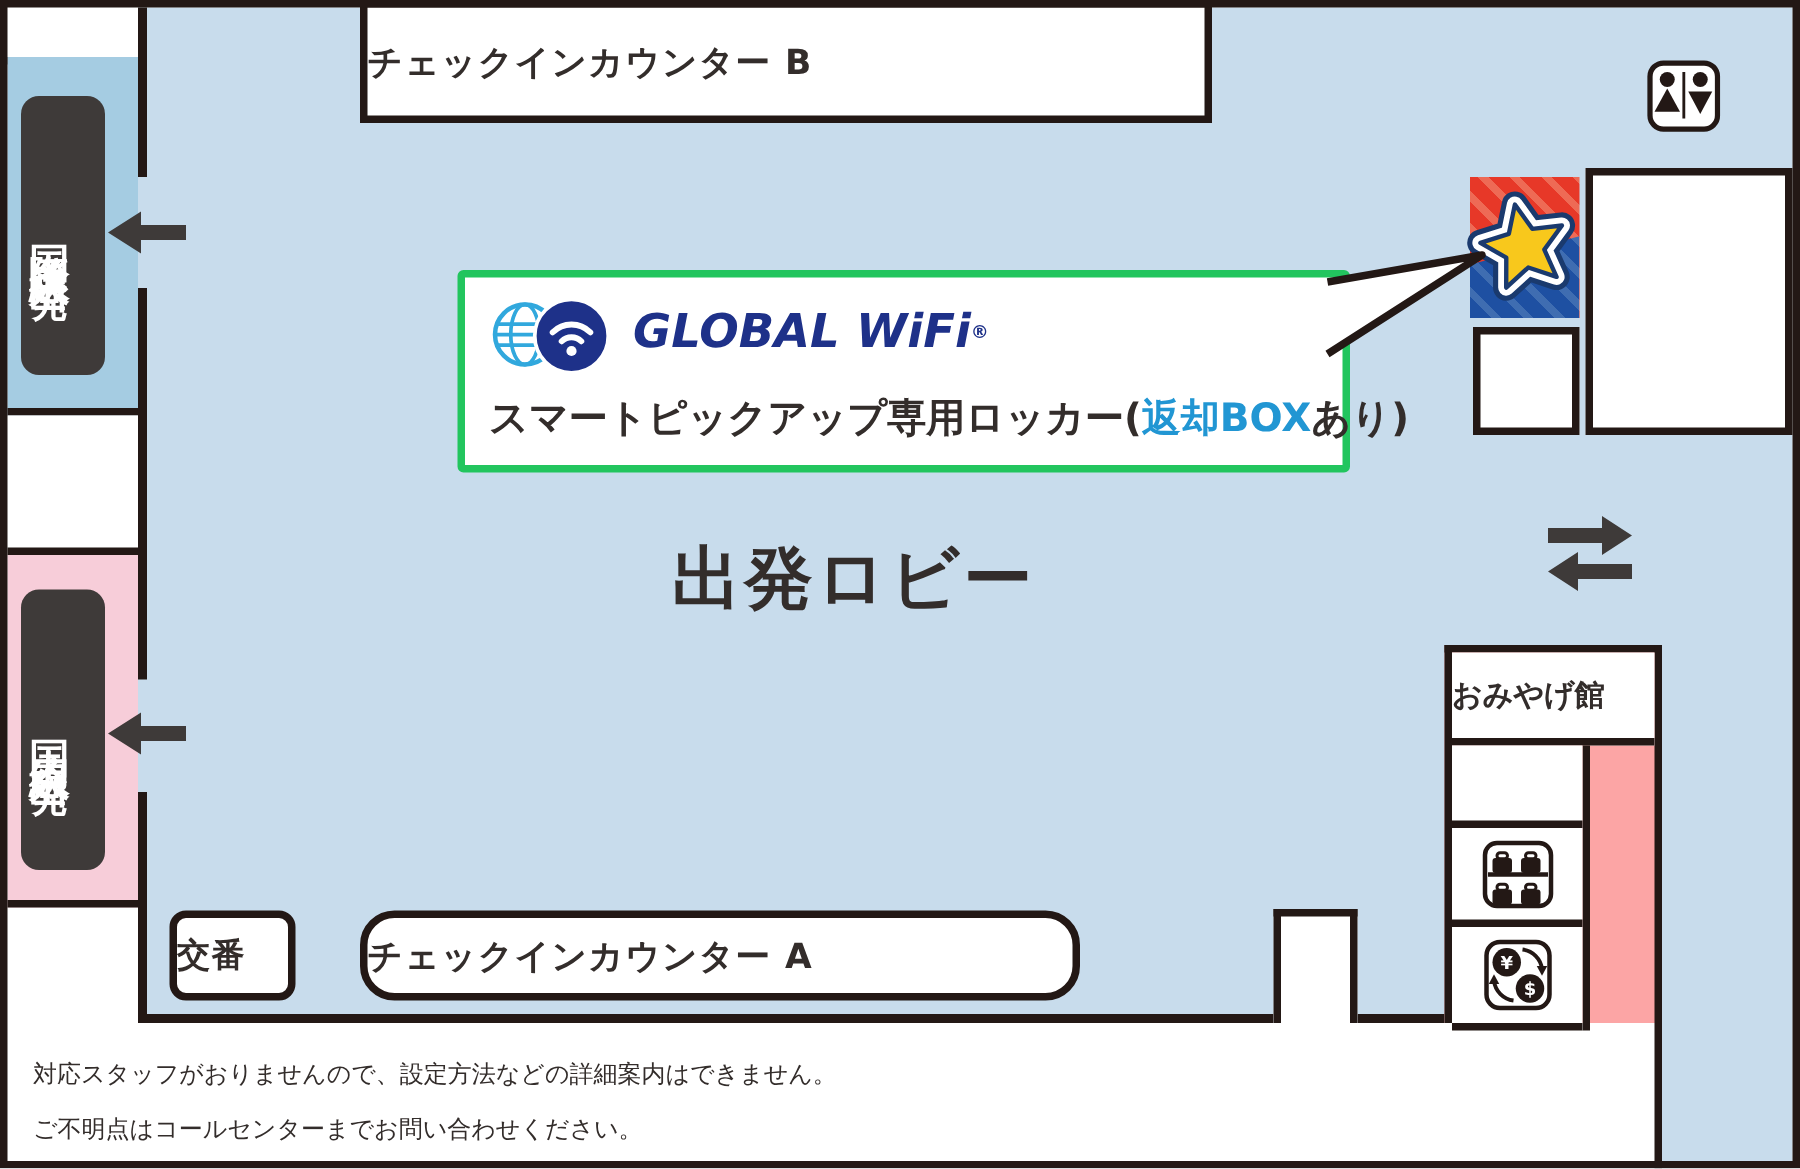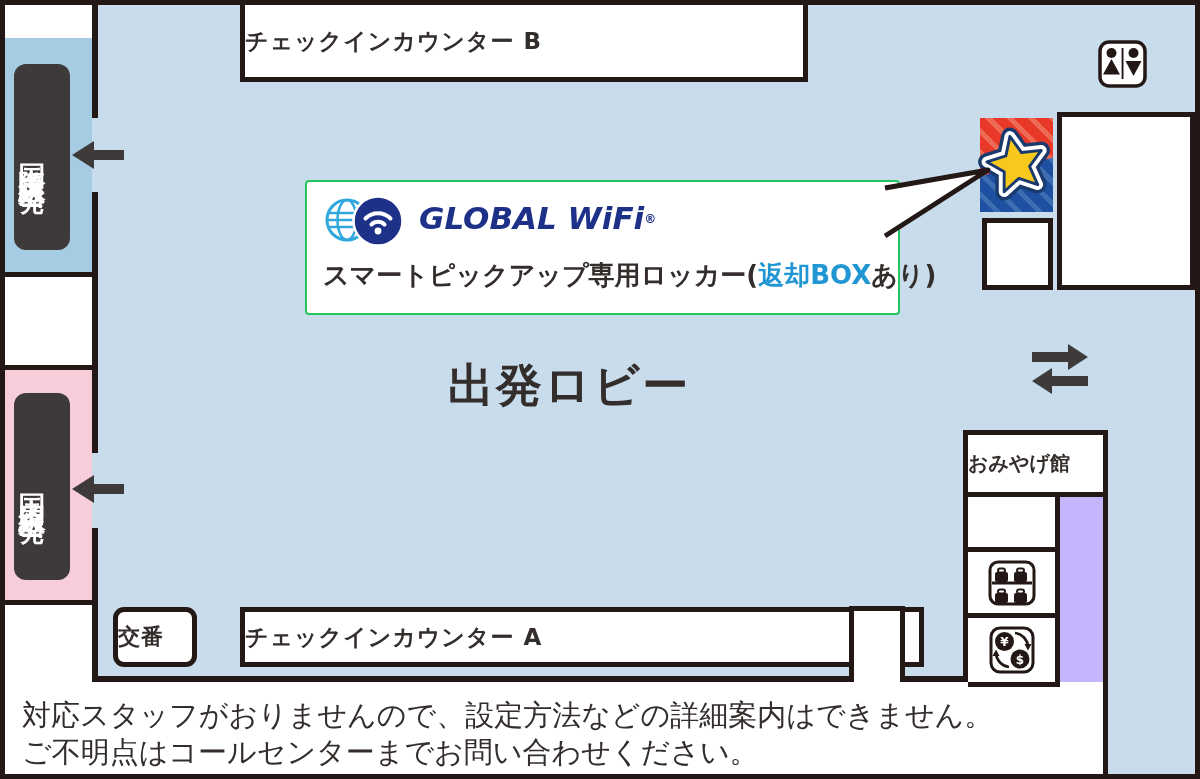--- a/index.html
+++ b/index.html
@@ -8,31 +8,31 @@
   .abs{position:absolute;box-sizing:border-box;}
   .line{background:#231815;}
   .floor{background:#c8dcec;}
   .whitebox{background:#ffffff;border:5px solid #231815;}
   .center{display:flex;align-items:center;justify-content:flex-start;}
   .maplabel{color:#332d2b;font-weight:bold;letter-spacing:1px;}
   .vsign{background:#3e3a39;border-radius:12px;}
   .vsign span{writing-mode:vertical-rl;text-orientation:upright;color:#ffffff;
               font-weight:bold;font-size:27px;letter-spacing:6px;}
   .frame{border:5px solid #231815;z-index:50;pointer-events:none;}
-  .callout{background:#ffffff;border:2px solid #22c55e;border-radius:4px;z-index:10;}
+  .callout{background:#ffffff;border:5px solid #22c55e;border-radius:4px;z-index:10;}
   .brand{font-size:31px;font-weight:bold;font-style:italic;color:#1e3189;letter-spacing:0px;white-space:nowrap;}
   .brand sup{font-size:12px;font-style:normal;vertical-align:6px;}
   .desc{font-size:26px;font-weight:bold;color:#332d2b;white-space:nowrap;letter-spacing:0px;}
   .desc .hl{color:#2196d3;}
   .starbox{background:repeating-linear-gradient(45deg,#e73828 0 10px,#ee6a55 10px 15px);z-index:11;}
   .starbox .bluehalf{position:absolute;inset:0;
      background:repeating-linear-gradient(45deg,#1e50a2 0 10px,#3f6db1 10px 15px);
      clip-path:polygon(0 62%,100% 42%,100% 100%,0 100%);}
-  .foot{font-size:29px;color:#332d2b;line-height:37px;font-weight:500;}
-  .shopblock{background:#c4b5fd;border:5px solid #231815;border-bottom:none;}
+  .foot{font-size:16px;color:#332d2b;line-height:37px;font-weight:500;}
+  .shopblock{background:#fca5a5;border:5px solid #231815;border-bottom:none;}
   .cell{box-sizing:border-box;border-bottom:5px solid #231815;display:flex;align-items:center;justify-content:center;background:#fff;}
 </style>
 </head>
 <body>
 
 <div class="stage">
 
   <div class="abs floor" style="left:92px;top:5px;width:1103px;height:677px;"></div>
 
   <div class="abs floor" style="left:1108px;top:682px;width:87px;height:97px;"></div>
@@ -157,21 +157,21 @@
           <text x="31" y="38.5" text-anchor="middle" font-size="12" font-weight="bold" fill="#ffffff">$</text>
         </svg>
       </div>
     </div>
   </div>
 
   <div class="abs whitebox center" style="left:113px;top:607px;width:84px;height:60px;border-radius:11px;">
     <span class="maplabel" style="font-size:22px;">交番</span>
   </div>
 
-  <div class="abs whitebox center" style="left:240px;top:607px;width:684px;height:60px;">
+  <div class="abs whitebox center" style="left:240px;top:607px;width:480px;height:60px;border-radius:23px;">
     <span class="maplabel" style="font-size:23px;">チェックインカウンター A</span>
   </div>
 
   <div class="abs" style="left:849px;top:606px;width:56px;height:76px;background:#fff;border:5px solid #231815;border-bottom:none;"></div>
 
   <div class="abs foot" style="left:22px;top:697px;">対応スタッフがおりませんので、設定方法などの詳細案内はできません。</div>
   <div class="abs foot" style="left:22px;top:734px;">ご不明点はコールセンターまでお問い合わせください。</div>
 
   <div class="abs frame" style="left:0;top:0;width:1200px;height:779px;"></div>
 

